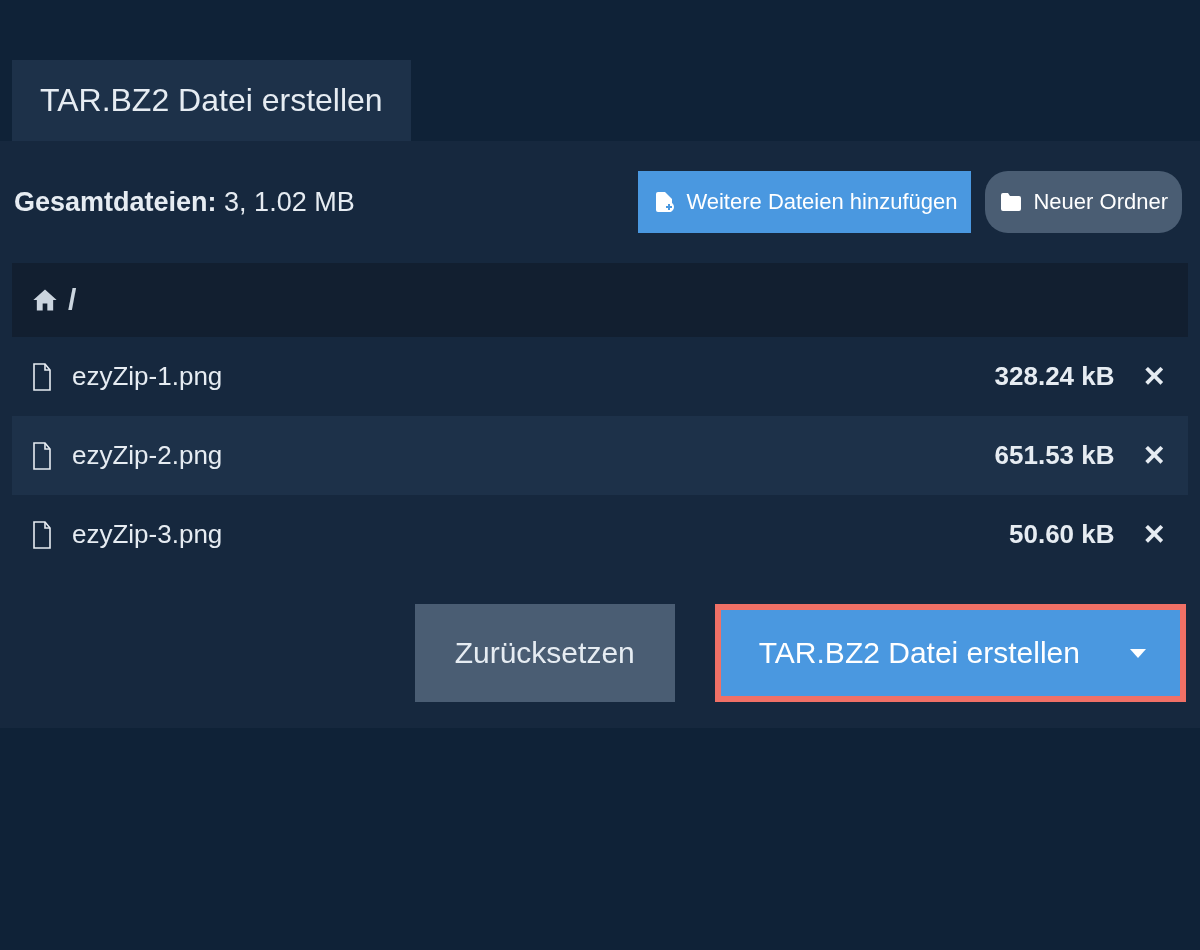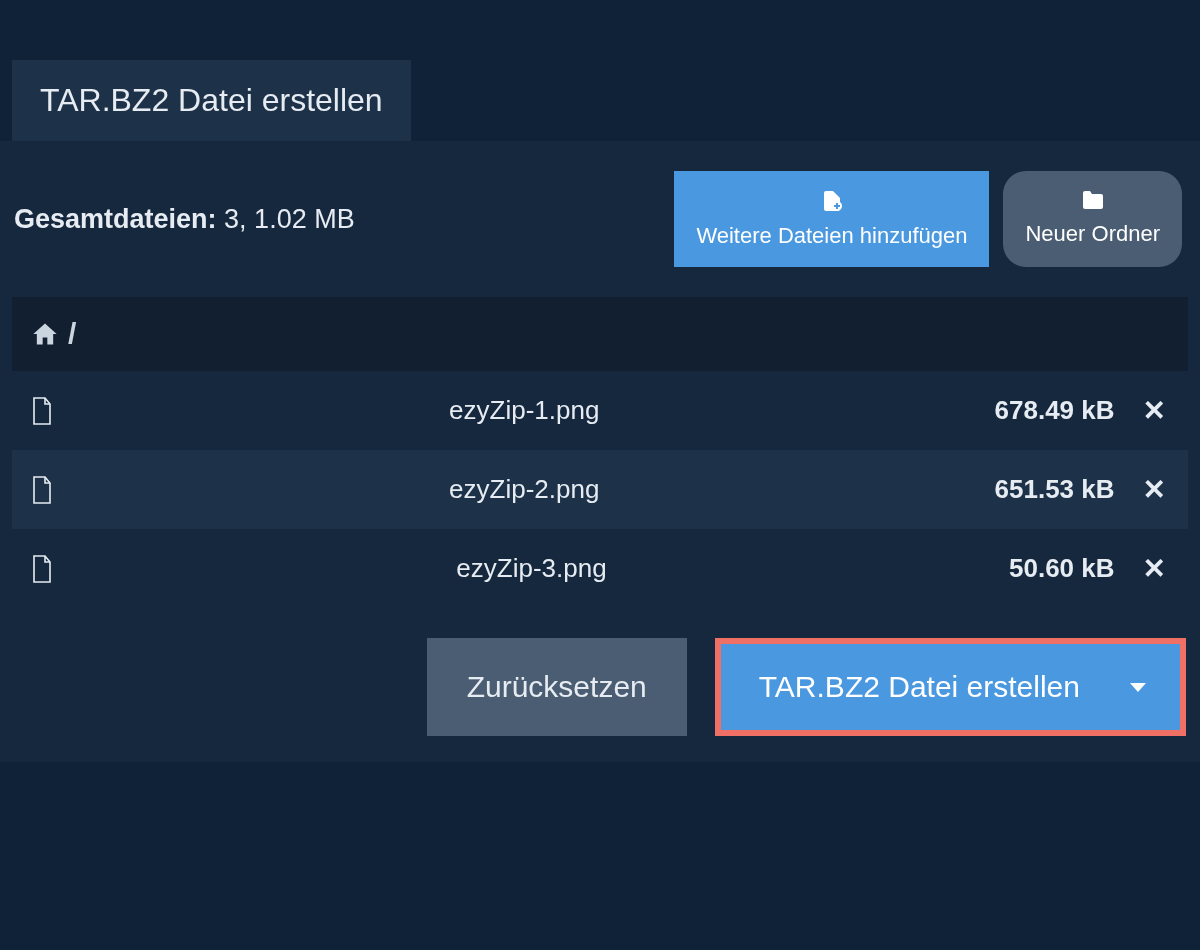--- a/index.html
+++ b/index.html
@@ -46,46 +46,45 @@
     color: #e6ecf2;
   }
   .summary .label { font-weight: 700; }
   .summary .stats { font-weight: 400; }
   .btn-group { display: flex; gap: 14px; }
   .btn {
     display: inline-flex;
     align-items: center;
     gap: 10px;
     font-size: 22px;
-    padding: 18px 22px;
+    padding: 18px 14px;
     color: #fff;
     border: none;
     cursor: pointer;
-    flex-direction: column;
   }
   .btn-primary { background: #4a98e0; }
   .btn-secondary { background: #4a5d73; border-radius: 23px; }
   .btn svg { display: block; }
 
   
   .crumb {
     display: flex;
     align-items: center;
     gap: 8px;
     background: #121f30;
     padding: 20px 18px;
     font-size: 30px;
     font-weight: 700;
     color: #cbd5df;
     margin: 0 12px;
   }
   .crumb svg { fill: #cbd5df; display: block; }
 
   
-  .file-list { margin: 0 12px; text-align: center; }
+  .file-list { margin: 0 12px; }
   .file-row {
     display: flex;
     align-items: center;
     padding: 24px 18px;
     font-size: 26px;
     gap: 18px;
   }
   .file-row:nth-child(odd) { background: #16283e; }
   .file-row:nth-child(even) { background: #1d3149; }
   .file-icon { flex: 0 0 auto; }
@@ -99,21 +98,21 @@
     font-weight: 700;
     color: #e6ecf2;
     padding: 0 4px;
     line-height: 1;
   }
 
   
   .footer {
     display: flex;
     justify-content: flex-end;
-    gap: 28px;
+    gap: 40px;
     padding: 30px 14px 26px 14px;
     background: #16283e;
   }
   .btn-large {
     font-size: 30px;
     padding: 26px 40px;
     border: none;
     cursor: pointer;
   }
   .btn-reset {
@@ -189,21 +188,21 @@
 
     <div class="file-list">
       <div class="file-row">
         <span class="file-icon">
           <svg width="24" height="30" viewBox="0 0 24 30">
               <path d="M4 2h11l5 6v20H4z"></path>
               <path d="M15 2v6h5"></path>
             </svg>
         </span>
         <span class="file-name">ezyZip-1.png</span>
-        <span class="file-size">678.49 kB</span>
+        <span class="file-size">328.24 kB</span>
         <span class="file-remove">
           <span>✕</span>
         </span>
       </div>
       <div class="file-row">
         <span class="file-icon">
           <svg width="24" height="30" viewBox="0 0 24 30">
               <path d="M4 2h11l5 6v20H4z"></path>
               <path d="M15 2v6h5"></path>
             </svg>

